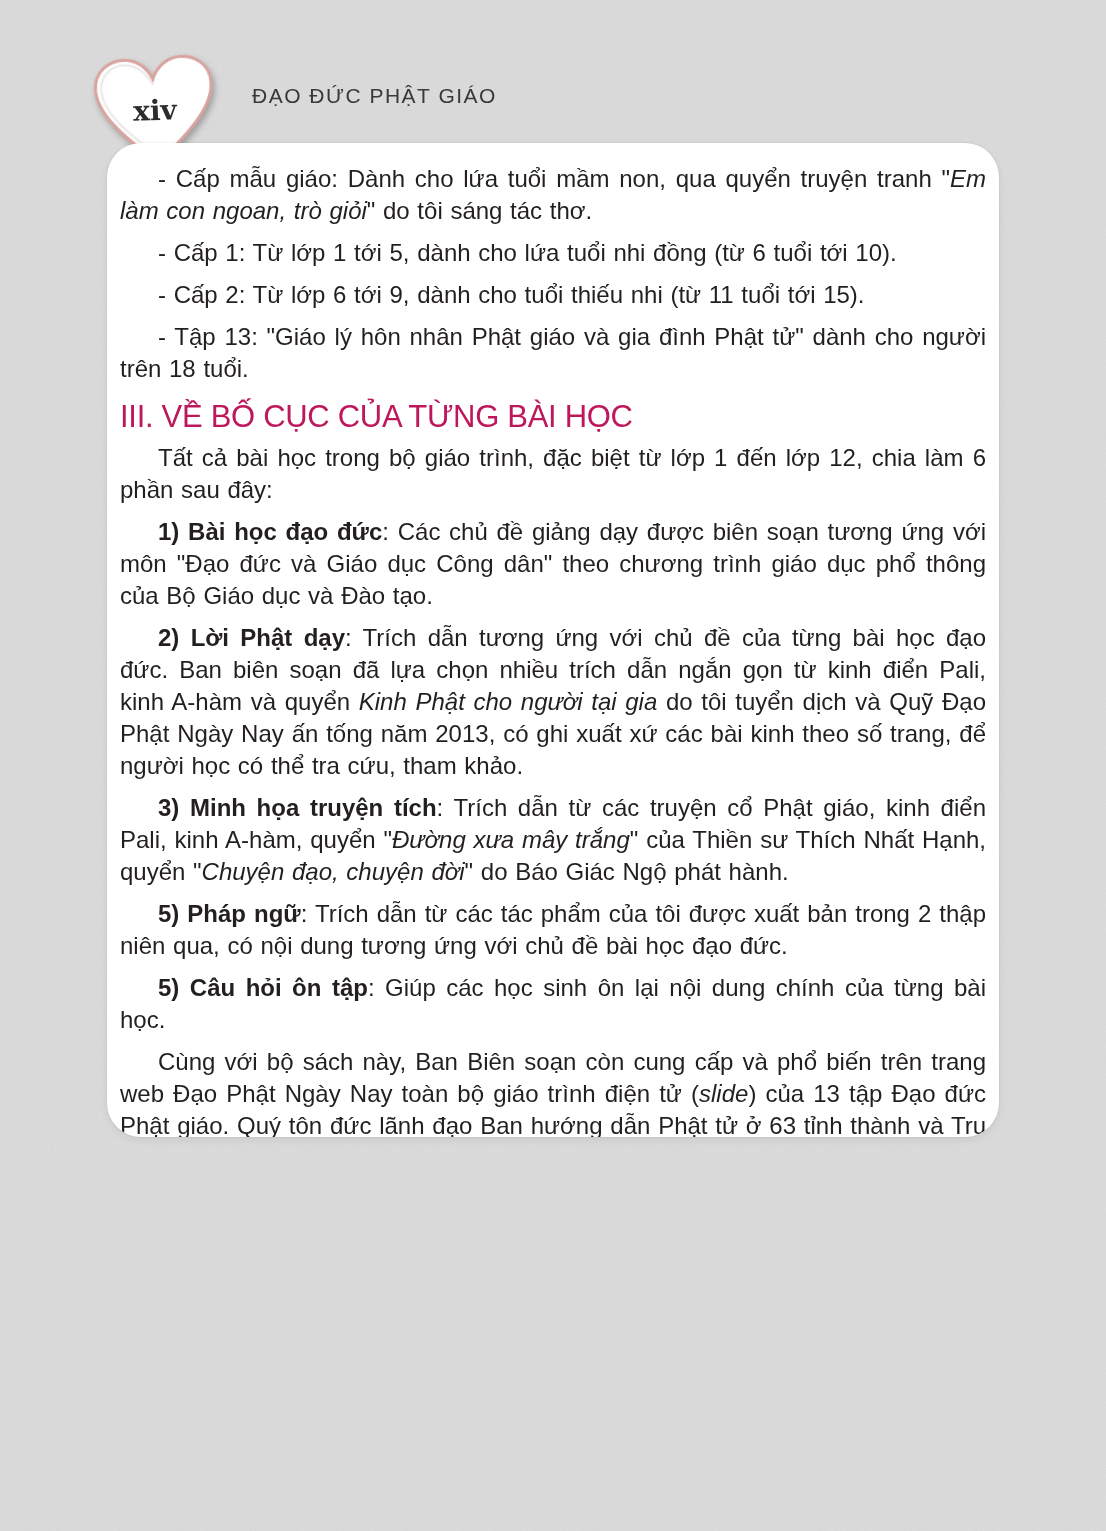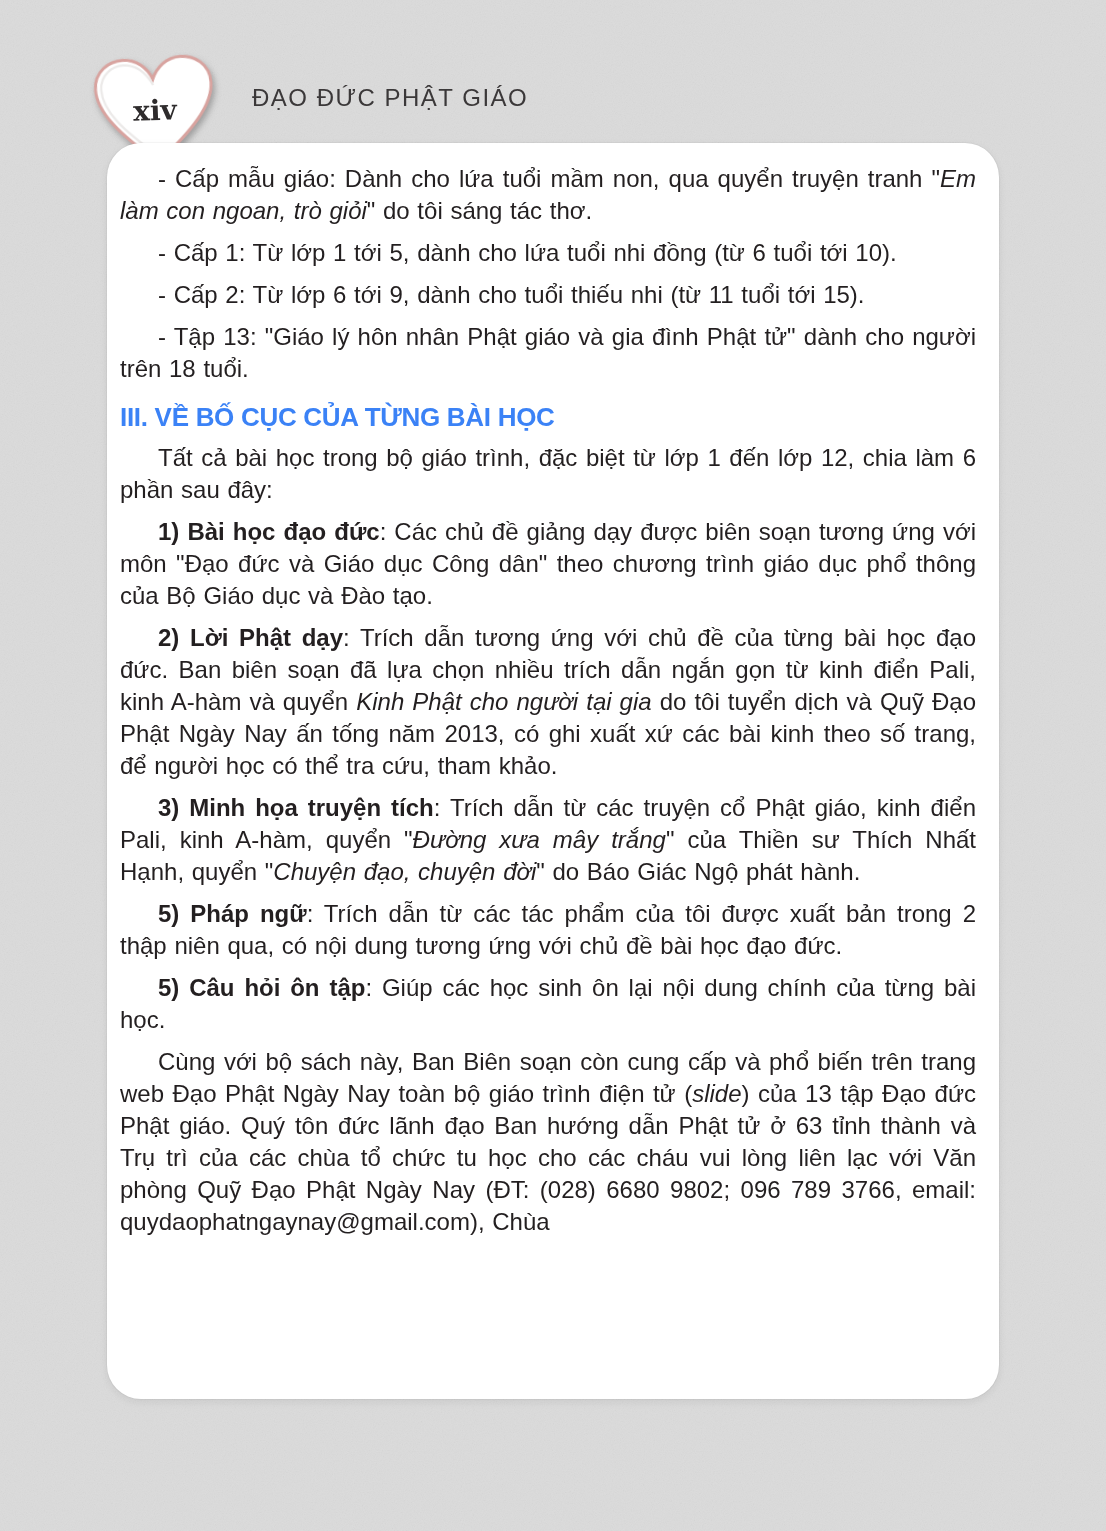--- a/index.html
+++ b/index.html
@@ -20,47 +20,47 @@
          filter:drop-shadow(2px 4px 3px rgba(0,0,0,0.28));}
   .pagenum{
     position:absolute;left:50px;top:42px;width:70px;
     text-align:center;
     font-family:"DejaVu Serif","Liberation Serif",serif;
     font-size:28px;font-weight:bold;color:#2e2b2c;
     transform:rotate(-2deg);
   }
   .runtitle{
     position:absolute;left:252px;top:84px;
-    font-size:24px;color:#3b3839;letter-spacing:1.5px;
+    font-size:21px;color:#3b3839;letter-spacing:1.5px;
   }
 
   
   .panel{
     position:absolute;left:107px;top:143px;
-    width:892px;height:1256px;
+    width:892px;height:994px;
     background:#ffffff;
     border-radius:34px;
     box-shadow:0 0 0 1px rgba(0,0,0,0.03), 0 3px 8px rgba(0,0,0,0.07);
-    padding:20px 23px 0 13px;
+    padding:20px 13px 0 13px;
     box-sizing:border-box;
     overflow:hidden;
   }
   .doc{color:#231f20;font-size:24px;line-height:32px;}
   .para{
     margin:0 0 10px 0;
     text-align:justify;
     text-indent:38px;
     word-spacing:1px;
   }
   .para:last-child{margin-bottom:0;}
   .sec{
     margin:16px 0 9px 0;
-    font-size:26px;font-weight:bold;
+    font-size:31px;font-weight:normal;
     letter-spacing:-0.3px;
-    color:#3b82f6;
+    color:#be185d;
   }
   .b{font-weight:bold;}
   .it{font-style:italic;}
 </style>
 </head>
 <body>
 
 <div class="page">
 
   <svg class="noise" xmlns="http://www.w3.org/2000/svg">

